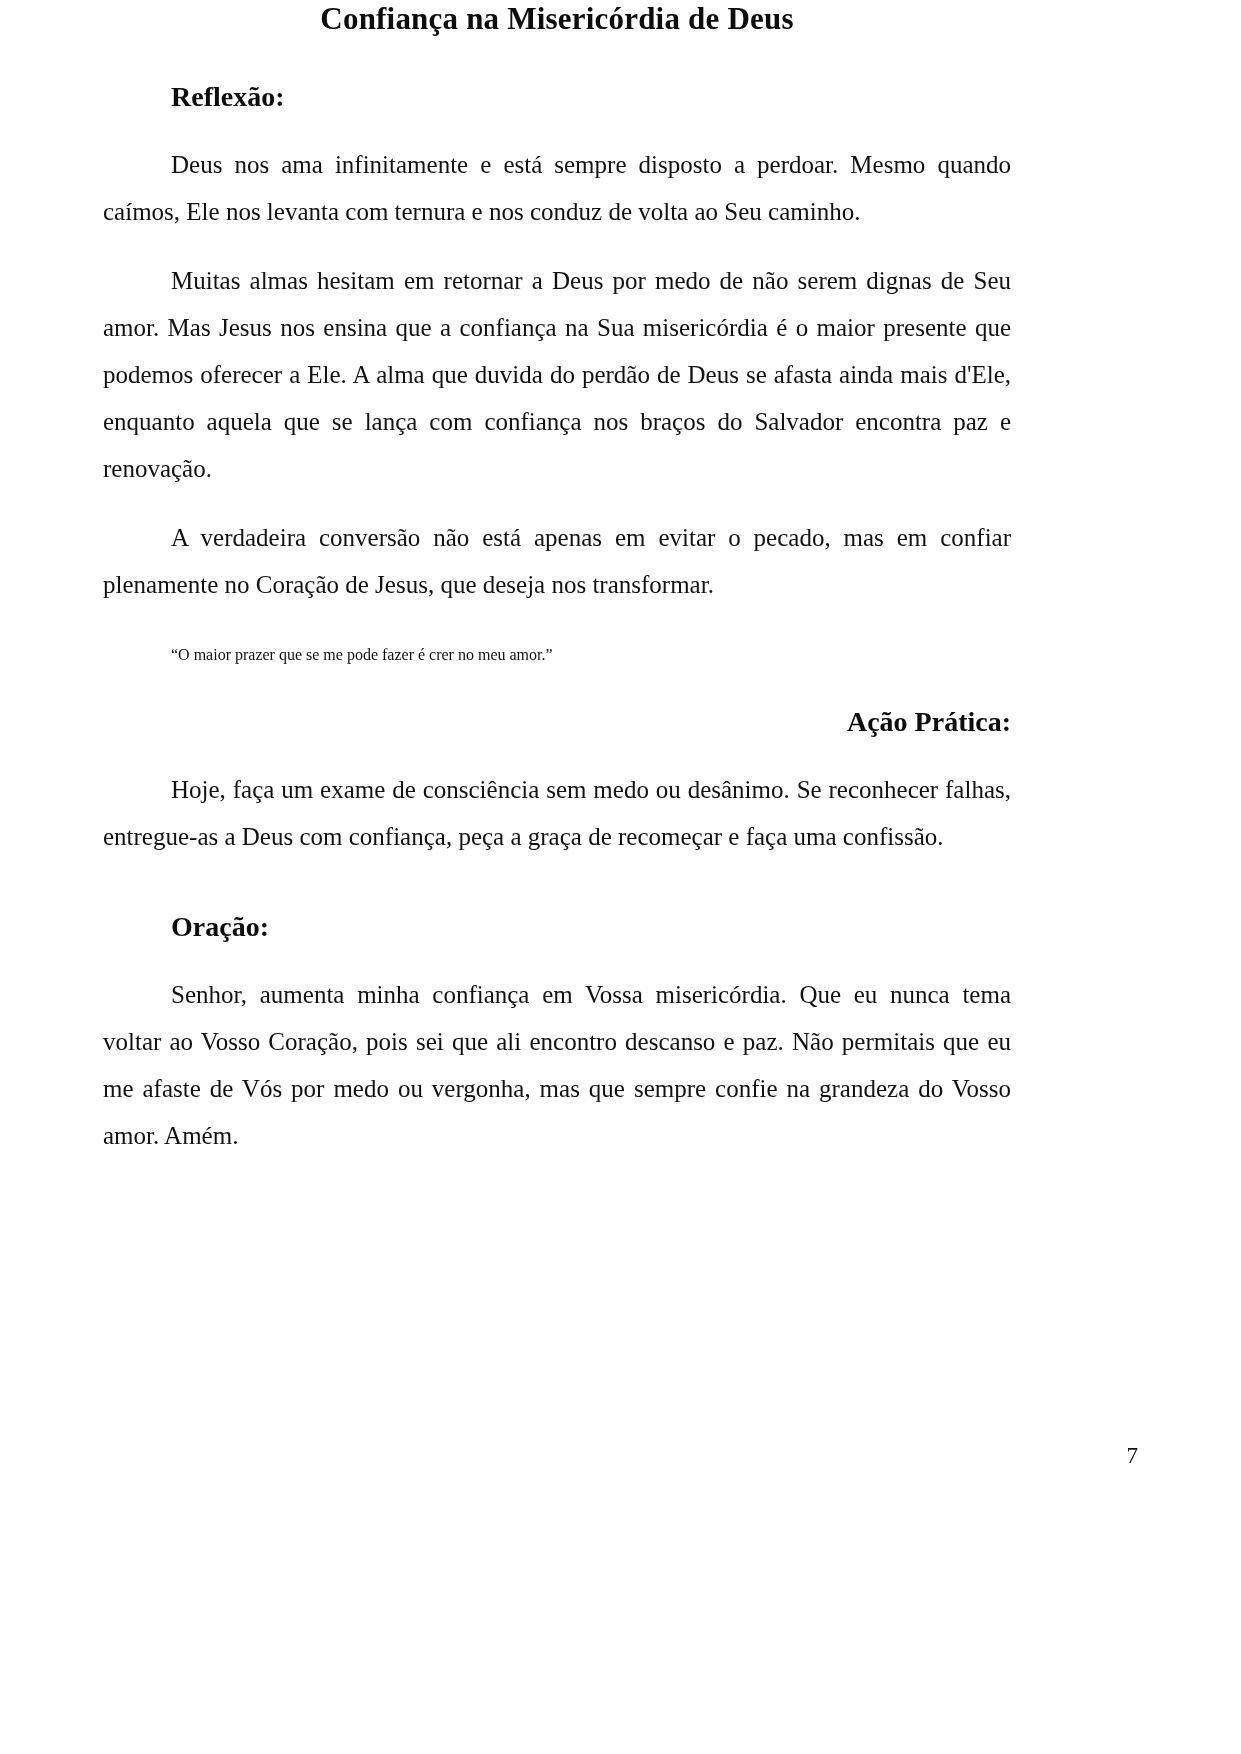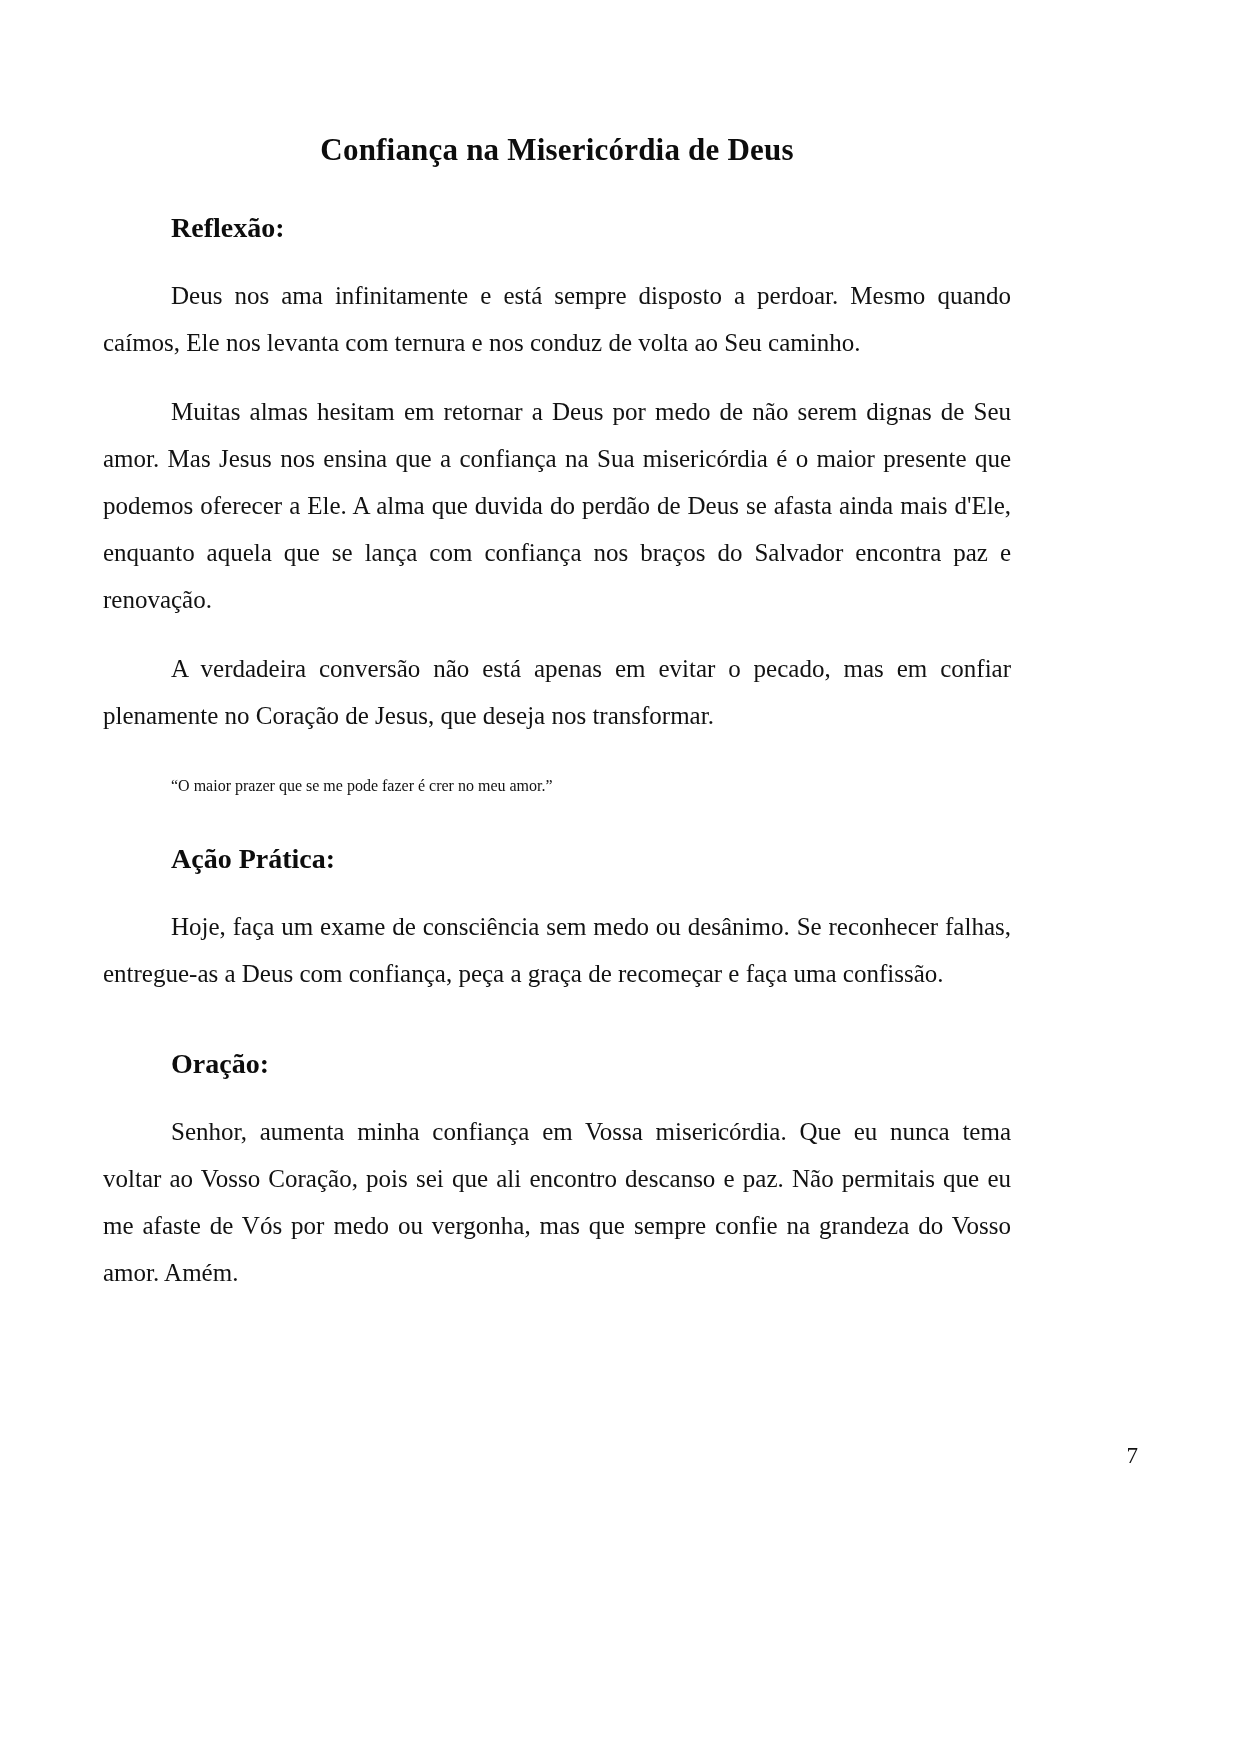--- a/index.html
+++ b/index.html
@@ -23,36 +23,35 @@
     top: 0;
     width: 908px;
   }
   .doc-title {
     font-family: "Liberation Serif", "DejaVu Serif", serif;
     font-weight: bold;
     font-size: 31px;
     color: #0d0d0d;
     text-align: center;
     margin: 0;
-    padding-top: 131px;
     letter-spacing: 0.2px;
     line-height: 1.25;
   }
   .section-heading {
     font-family: "Liberation Serif", "DejaVu Serif", serif;
     font-weight: bold;
     font-size: 28px;
     color: #0d0d0d;
     margin: 0;
     text-indent: 68px;
     line-height: 1.5;
   }
   .heading-reflexao { margin-top: 37px; }
   .heading-versiculo { margin-top: 38px; }
-  .heading-acao { margin-top: 29px; }
+  .heading-acao { margin-top: 23px; text-align: right; }
   .heading-oracao { margin-top: 46px; }
 
   .body-par {
     font-family: "Liberation Serif", "DejaVu Serif", serif;
     font-size: 25px;
     color: #121212;
     text-align: justify;
     text-justify: inter-word;
     line-height: 47px;
     margin: 0;

